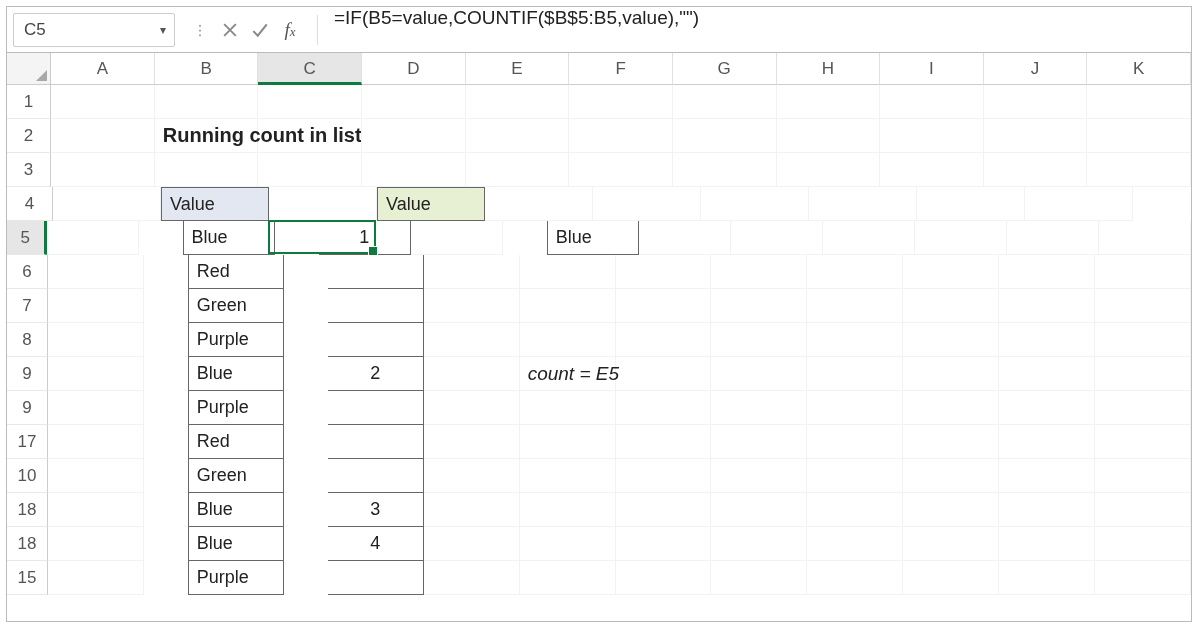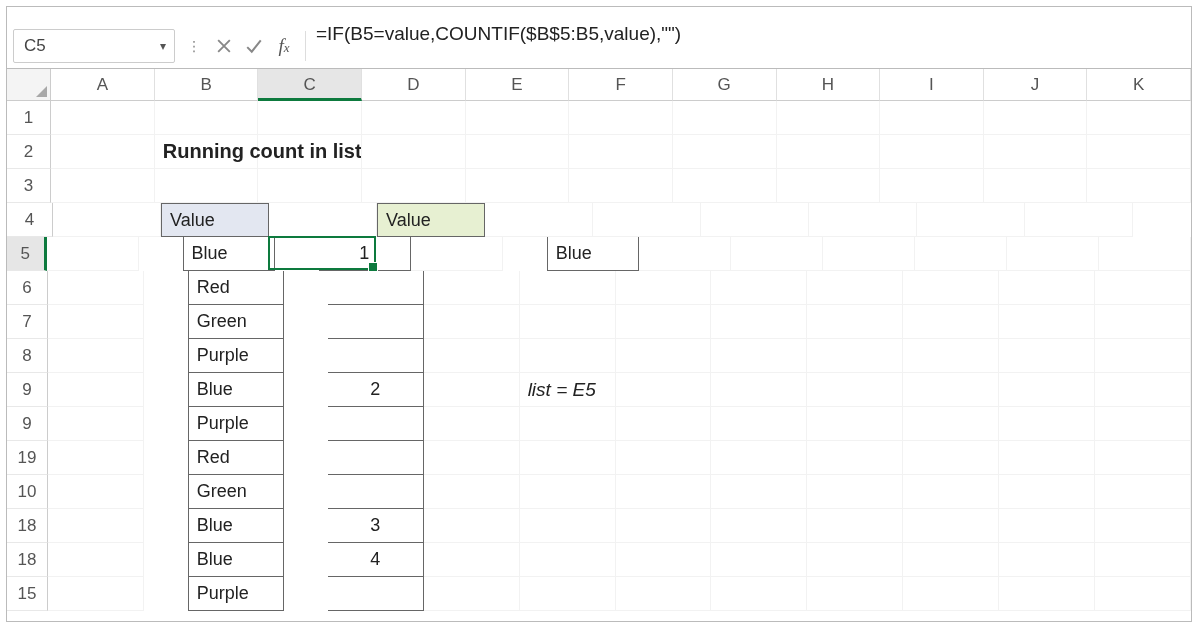--- a/index.html
+++ b/index.html
@@ -21,21 +21,21 @@
   }
 
   
   .formula-bar {
     display: flex;
     align-items: center;
     height: 46px;
     border-bottom: 1px solid #bbb;
     background: #fff;
     padding-left: 6px;
-    margin-top: 16px;
+    gap: 6px;
   }
   .name-box {
     width: 162px;
     height: 34px;
     border: 1px solid #ccc;
     border-radius: 2px;
     display: flex;
     align-items: center;
     justify-content: space-between;
     padding: 0 8px 0 10px;
@@ -362,21 +362,21 @@
         <div class="row-h">9</div>
         <div class="cell"></div>
         <div class="cell tbl-cell bx-l bx-r bx-b">
           <div class="cell-inner">Blue</div>
         </div>
         <div class="cell tbl-cell bx-r bx-b">
           <div class="cell-inner center">2</div>
         </div>
         <div class="cell"></div>
         <div class="cell">
-          <div class="cell-inner italic-note" style="overflow: visible;">list = E5</div>
+          <div class="cell-inner italic-note" style="overflow: visible;">count = E5</div>
         </div>
         <div class="cell"></div>
         <div class="cell"></div>
         <div class="cell"></div>
         <div class="cell"></div>
         <div class="cell"></div>
         <div class="cell"></div>
       </div>
       <div class="row">
         <div class="row-h">9</div>
@@ -390,21 +390,21 @@
         <div class="cell"></div>
         <div class="cell"></div>
         <div class="cell"></div>
         <div class="cell"></div>
         <div class="cell"></div>
         <div class="cell"></div>
         <div class="cell"></div>
         <div class="cell"></div>
       </div>
       <div class="row">
-        <div class="row-h">19</div>
+        <div class="row-h">17</div>
         <div class="cell"></div>
         <div class="cell tbl-cell bx-l bx-r bx-b">
           <div class="cell-inner">Red</div>
         </div>
         <div class="cell tbl-cell bx-r bx-b">
           <div class="cell-inner center"></div>
         </div>
         <div class="cell"></div>
         <div class="cell"></div>
         <div class="cell"></div>

